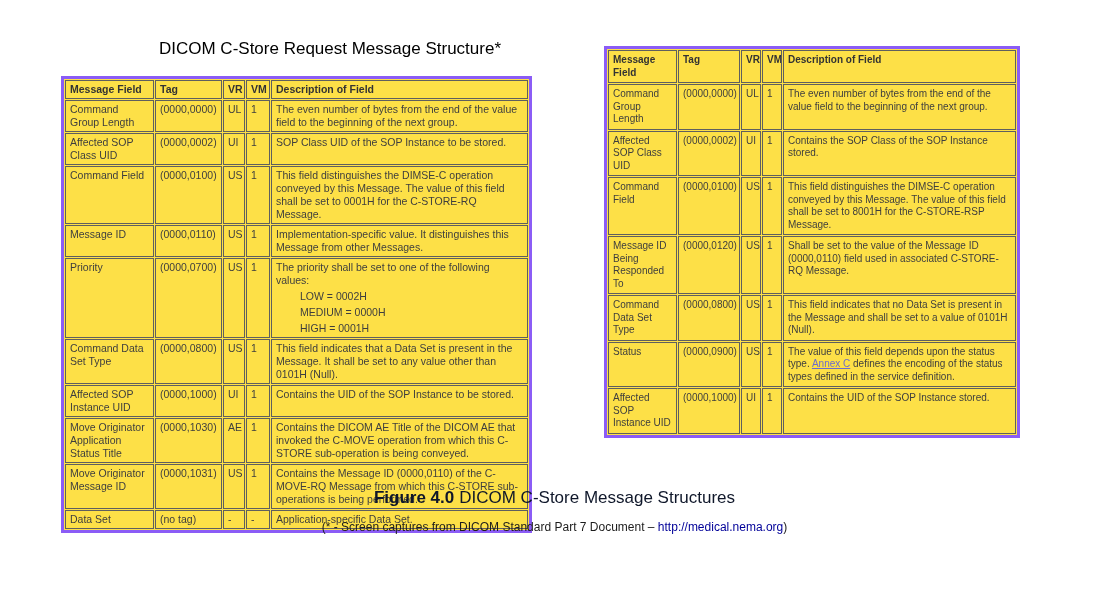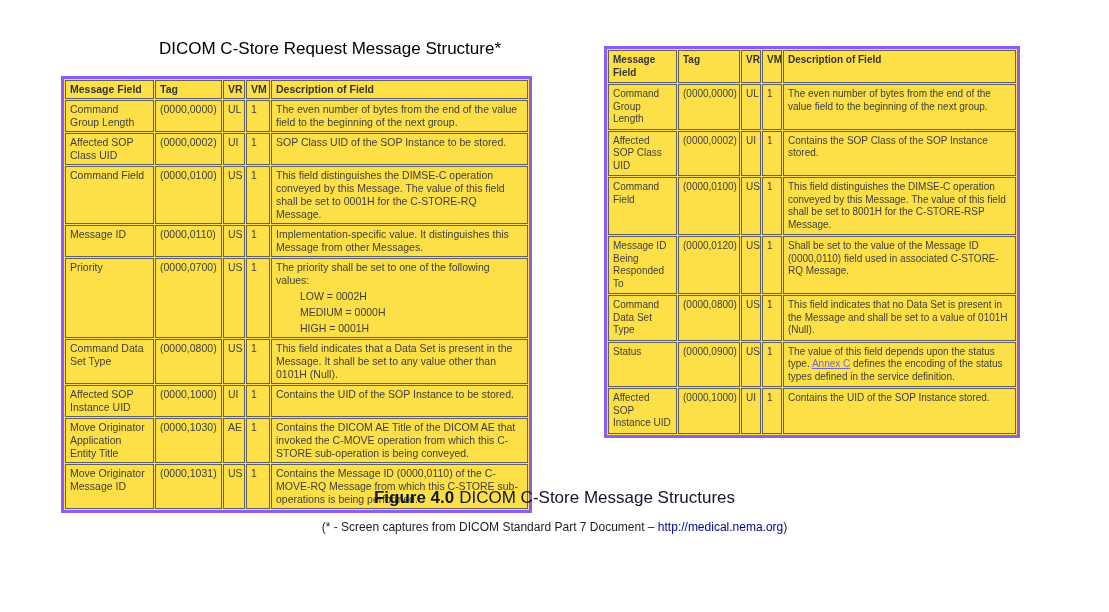--- a/index.html
+++ b/index.html
@@ -125,35 +125,44 @@
         <tr>
           <td class="c-field">Affected SOP Instance UID</td>
           <td class="c-tag">(0000,1000)</td>
           <td class="c-vr">UI</td>
           <td class="c-vm">1</td>
           <td class="c-desc">
             <p><span>Contains the UID of the SOP Instance to be stored.</span></p>
           </td>
         </tr>
         <tr>
-          <td class="c-field">Move Originator Application Entity Title</td>
+          <td class="c-field">Move Originator Application Status Title</td>
           <td class="c-tag">(0000,1030)</td>
           <td class="c-vr">AE</td>
           <td class="c-vm">1</td>
           <td class="c-desc">
             <p><span>Contains the DICOM AE Title of the DICOM AE that invoked the C-MOVE operation from which this C-STORE sub-operation is being conveyed.</span></p>
           </td>
         </tr>
         <tr>
           <td class="c-field">Move Originator Message ID</td>
           <td class="c-tag">(0000,1031)</td>
           <td class="c-vr">US</td>
           <td class="c-vm">1</td>
           <td class="c-desc">
             <p><span>Contains the Message ID (0000,0110) of the C-MOVE-RQ Message from which this C-STORE sub-operations is being performed.</span></p>
+          </td>
+        </tr>
+        <tr>
+          <td class="c-field">Data Set</td>
+          <td class="c-tag">(no tag)</td>
+          <td class="c-vr">-</td>
+          <td class="c-vm">-</td>
+          <td class="c-desc">
+            <p><span>Application-specific Data Set.</span></p>
           </td>
         </tr>
       </tbody>
   </table>
 </div>
 
 <div class="block block-rsp">
   <table class="msg-table t-rsp">
     <colgroup>
       <col style="width:69px">

